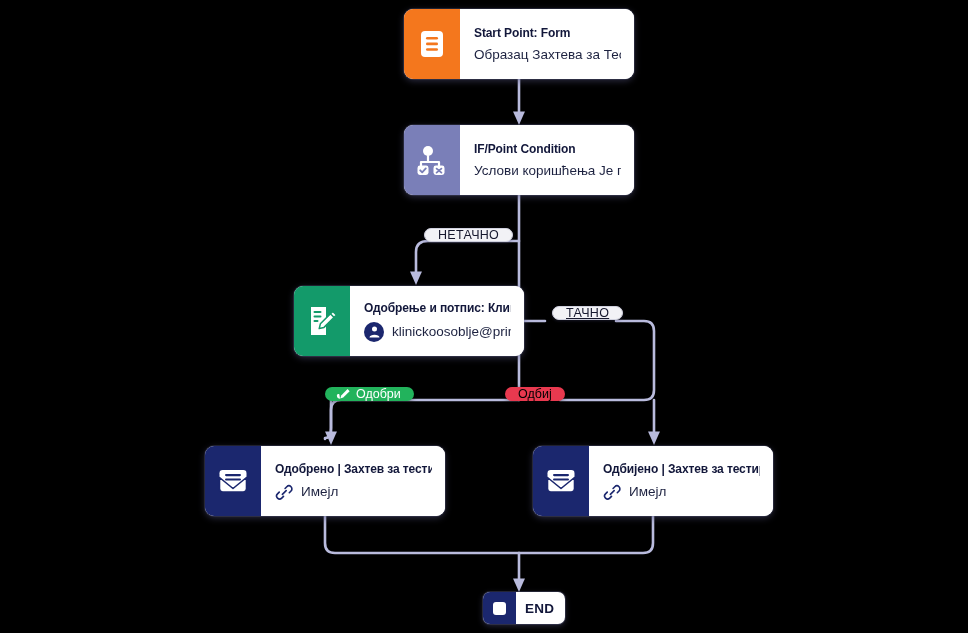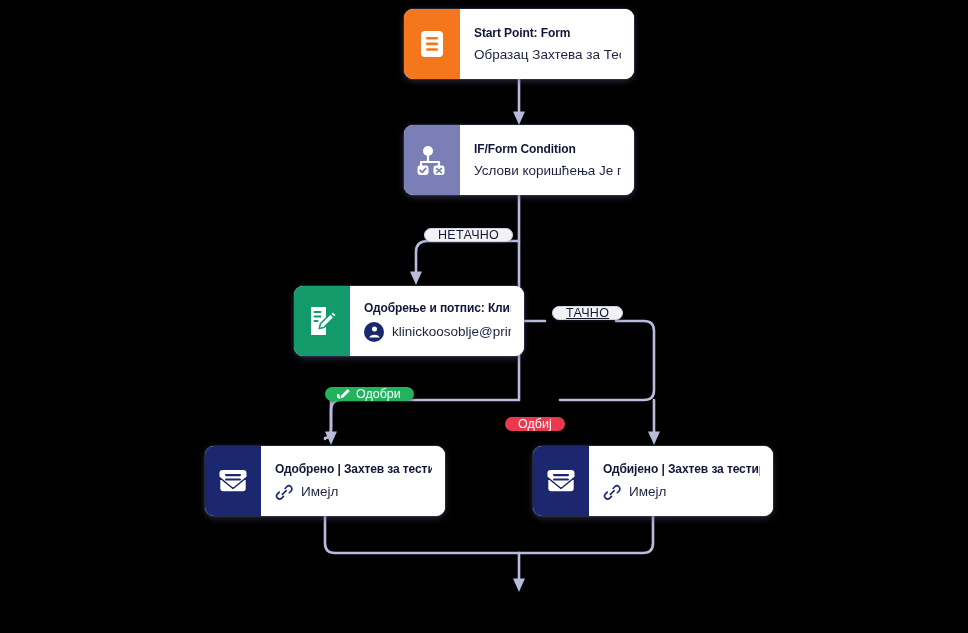--- a/index.html
+++ b/index.html
@@ -136,23 +136,22 @@
     box-shadow: 0 1px 3px rgba(60,60,100,0.35);
   }
   .pill-approve {
     background: #22b35c;
     color: #ffffff;
     padding-left: 10px;
     box-shadow: 0 1px 4px rgba(0,0,0,0.4);
   }
   .pill-reject {
     background: #e8394f;
-    color: #ffffff;
+    color: #000000;
     box-shadow: 0 1px 4px rgba(0,0,0,0.4);
-    margin-top: 30px;
   }
   #pill-false   { left: 424px; top: 228px; }
   #pill-true    { left: 552px; top: 306px; text-decoration: underline; }
   #pill-approve { left: 325px; top: 387px; }
   #pill-reject  { left: 505px; top: 387px; }
 
   .avatar {
     width: 20px; height: 20px;
     flex: 0 0 20px;
     border-radius: 50%;
@@ -221,21 +220,21 @@
       <svg width="30" height="32" viewBox="0 0 30 32" aria-hidden="true">
         <circle cx="11" cy="7" r="5" fill="#ffffff"></circle>
         <path d="M 11 12 L 11 18 M 4 18 L 22 18 M 4 18 L 4 22 M 22 18 L 22 22" stroke="#ffffff" stroke-width="2.2" fill="none" stroke-linecap="round"></path>
         <rect x="0.5" y="21.5" width="11" height="9.5" rx="2.4" fill="#ffffff"></rect>
         <rect x="16.5" y="21.5" width="11" height="9.5" rx="2.4" fill="#ffffff"></rect>
         <path d="M 3.2 26.3 L 5.2 28.3 L 8.8 24.4" stroke="#7a7fb8" stroke-width="1.8" fill="none" stroke-linecap="round" stroke-linejoin="round"></path>
         <path d="M 19.6 24.6 L 24.4 28.6 M 24.4 24.6 L 19.6 28.6" stroke="#7a7fb8" stroke-width="1.8" stroke-linecap="round"></path>
       </svg>
     </div>
     <div class="node-body">
-      <div class="node-title">IF/Form Condition</div>
+      <div class="node-title">IF/Point Condition</div>
       <div class="node-sub">
         <span class="node-sub-text">Услови коришћења Је праз</span>
       </div>
     </div>
   </div>
 
   <div class="node" id="node-appr">
     <div class="node-icon ic-appr">
       <svg width="30" height="32" viewBox="0 0 30 32" aria-hidden="true">
         <path d="M 4 2 L 19 2 L 19 30 L 4 30 Z" fill="#ffffff"></path>
@@ -325,14 +324,20 @@
         <path d="M 5.4 12.4 C 3.6 12.4 2 11 2 9.2 C 2 7.6 3.4 7 4.6 7.6 Z" fill="#ffffff"></path>
       </svg>
     </span>
     <span>Одобри</span>
   </div>
 
   <div class="pill pill-reject" id="pill-reject">
     <span>Одбиј</span>
   </div>
 
+  <div id="node-end">
+    <div class="end-icon">
+      <span class="end-stop"></span>
+    </div>
+    <div class="end-label">END</div>
+  </div>
 
 </div>
 
 </body></html>

